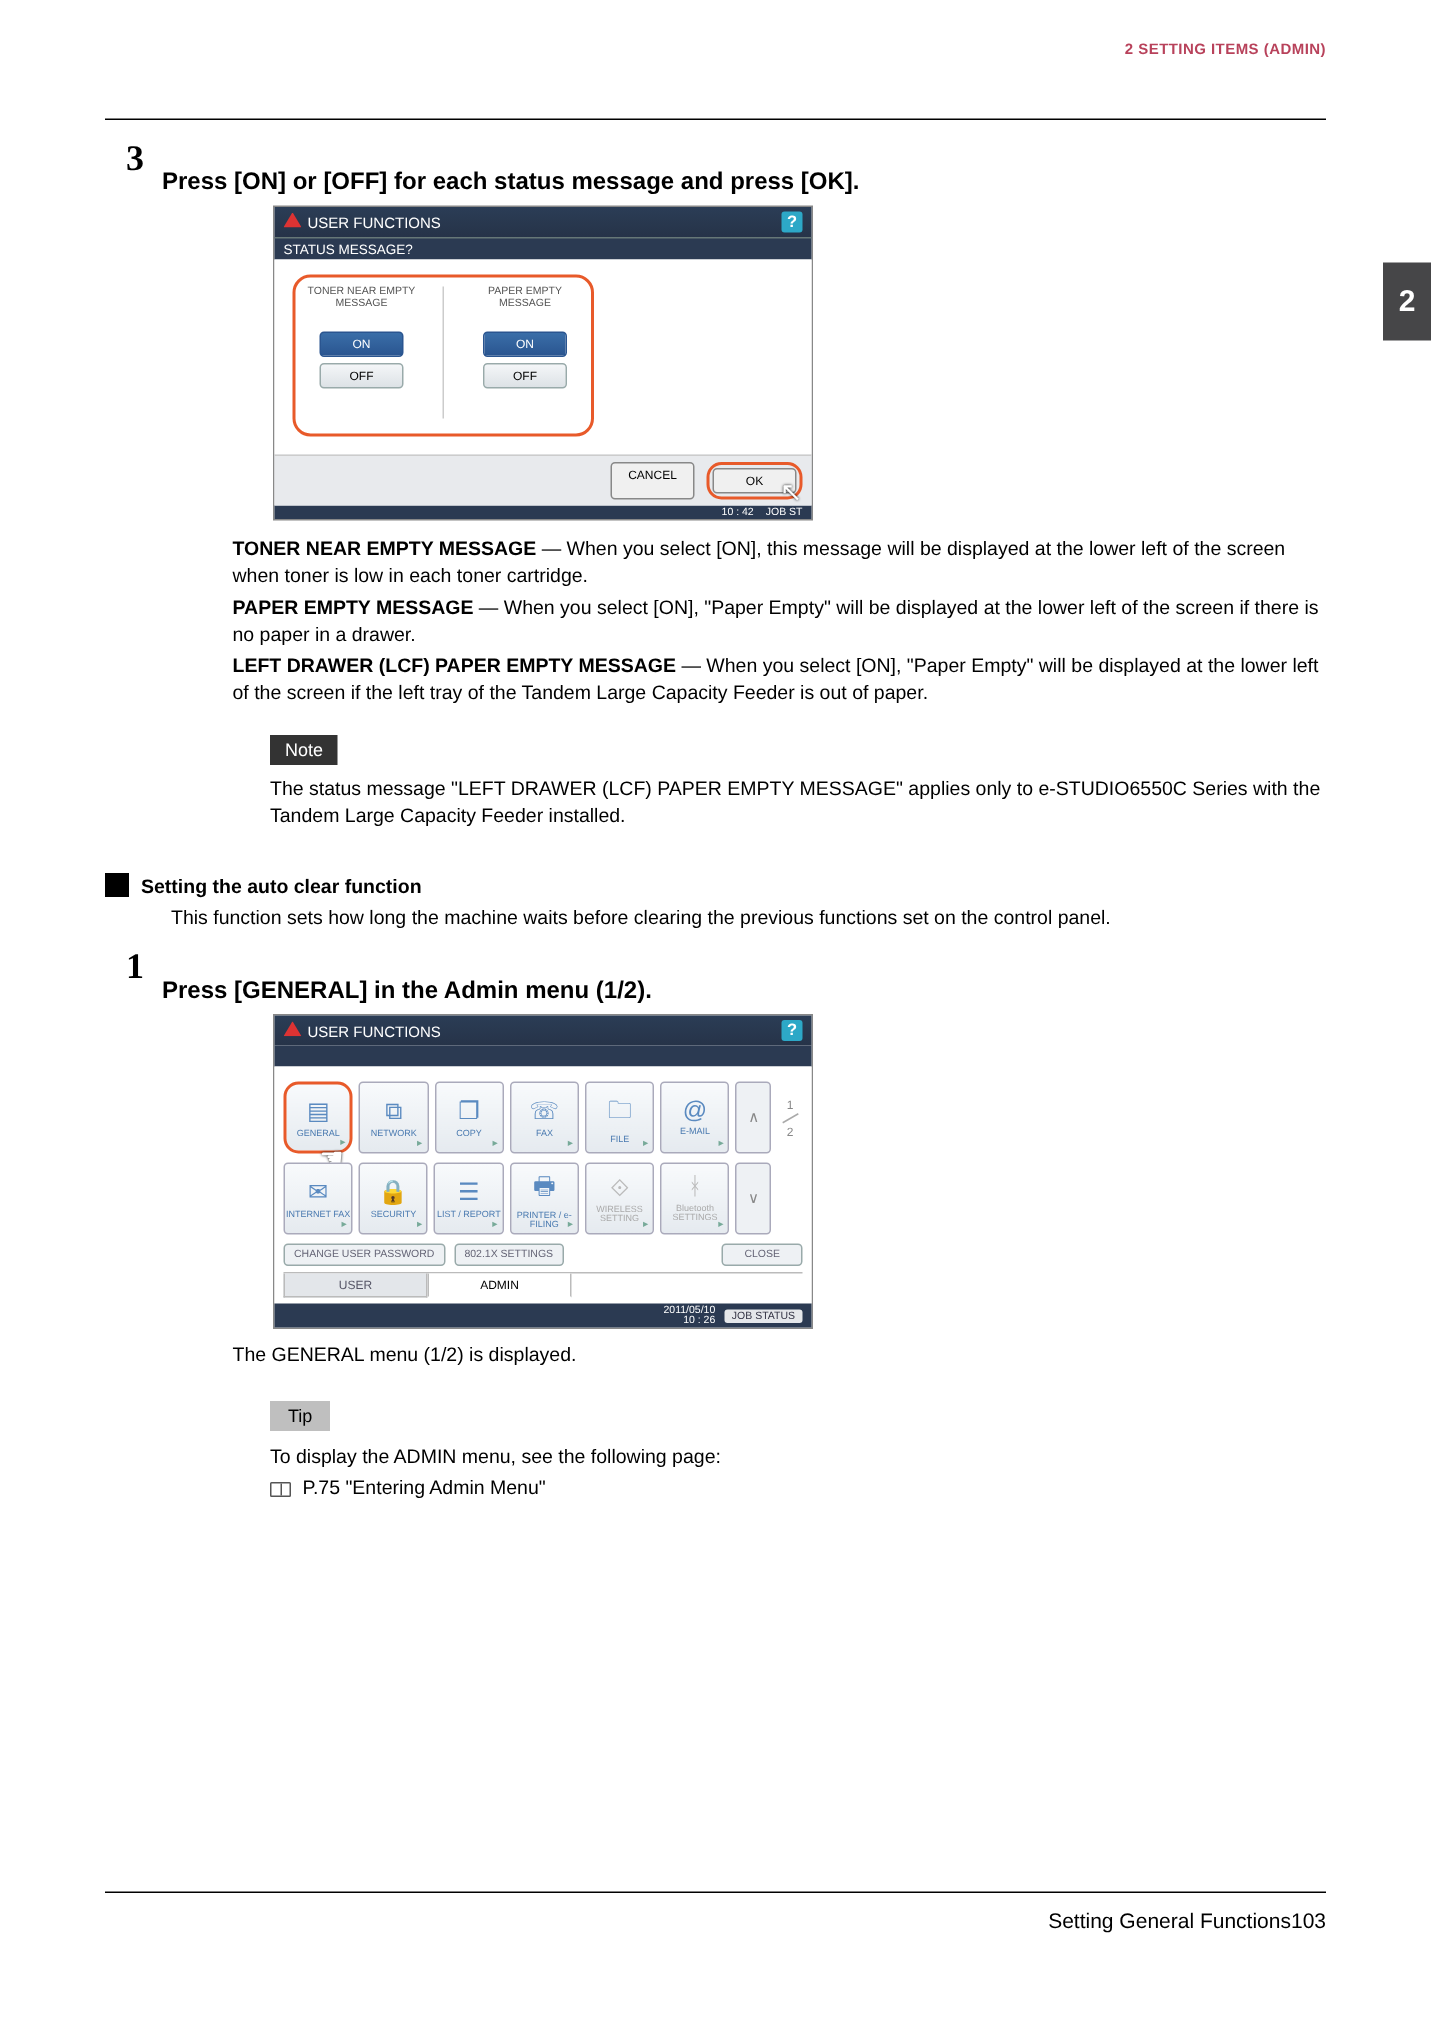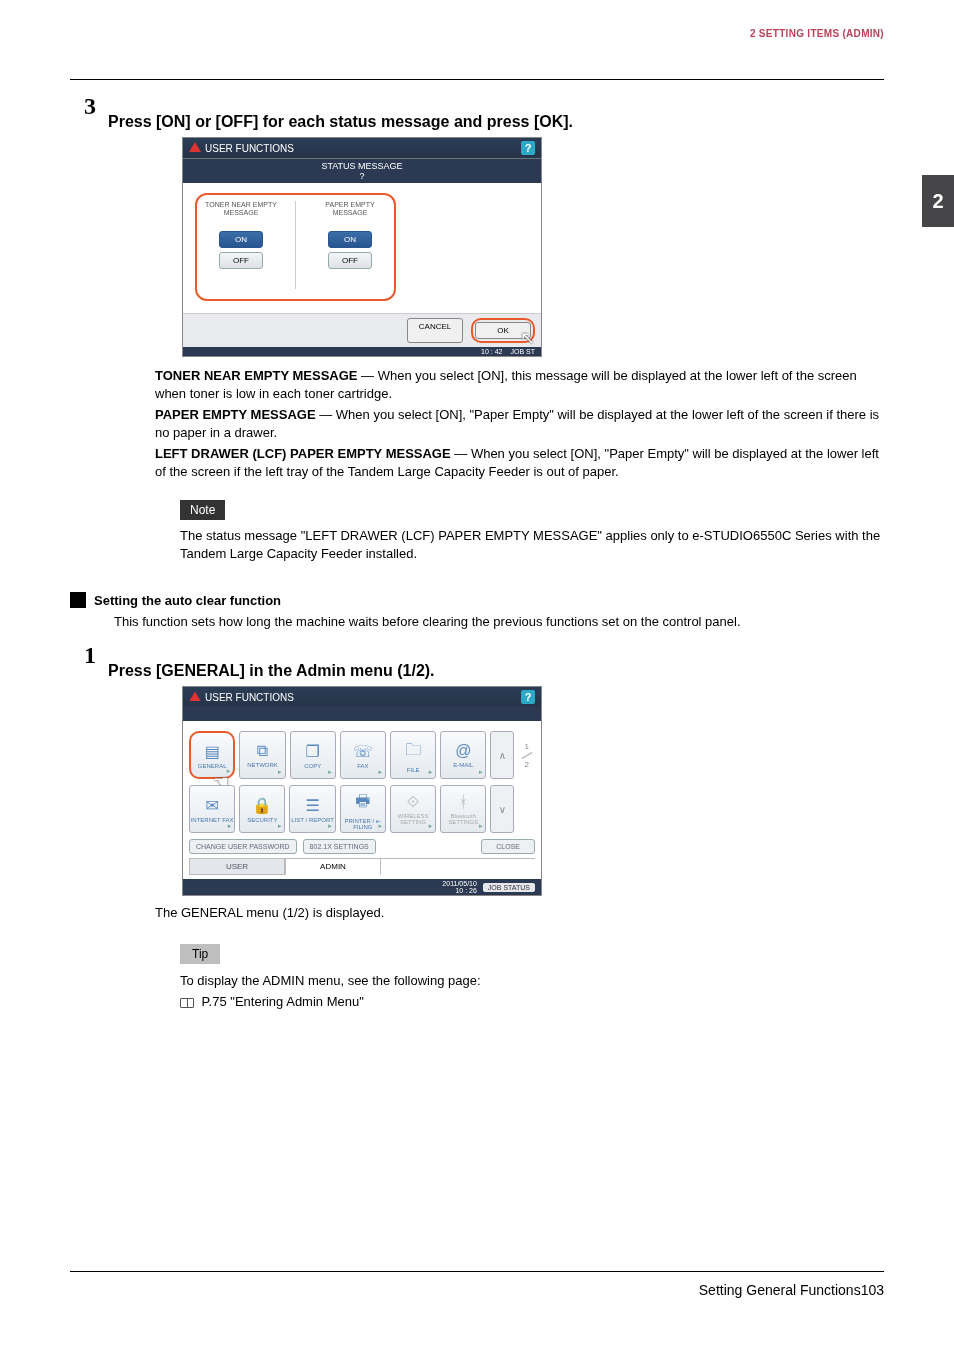--- a/index.html
+++ b/index.html
@@ -64,34 +64,33 @@
       justify-content: space-between;
       align-items: center;
       font-size: 10px;
     }
     .s1-titlebar .q { background:#2da8c7;color:#fff;width:14px;height:14px;display:flex;align-items:center;justify-content:center;border-radius:2px;font-weight:bold;font-size:11px;}
     .s1-icon-red { display:inline-block; width:12px;height:10px;background:#d33;margin-right:4px;clip-path:polygon(0 100%,50% 0,100% 100%);}
     .s1-sub {
       background:#2b3a52;color:#fff;padding:2px 6px;font-size:9px;
       display:flex;align-items:center;
       border-top:1px solid #677;
-      flex-direction:column;
     }
     .s1-body { background:#fff; min-height:130px; padding:10px 12px 4px 12px; position:relative;}
     .s1-highlight {
       border:2px solid #e85a2a;
       border-radius:12px;
       padding:6px 8px 10px 8px;
       display:inline-flex;
       gap:18px;
     }
     .s1-col { display:flex; flex-direction:column; align-items:center; width:72px;}
     .s1-col-label { font-size:7px; color:#555; text-align:center; line-height:1.1; margin-bottom:6px; min-height:22px;}
     .s1-btn {
-      width:44px; padding:3px 0; margin:2px 0; text-align:center;
+      width:56px; padding:3px 0; margin:2px 0; text-align:center;
       border:1px solid #9aa; border-radius:3px; font-size:8px;
       background:linear-gradient(#f4f6f8,#dde2e6);
     }
     .s1-btn.on { background:linear-gradient(#3a6ea8,#2a5590); color:#fff; border-color:#2a5590;}
     .s1-col-div { border-left:1px solid #ccc; height:88px; }
     .s1-footer {
       display:flex; justify-content:flex-end; gap:8px; padding:4px 6px;
       border-top:1px solid #ccc; background:#e8eaed; position:relative;
     }
     .s1-footer .btn { width:56px;padding:3px 0;text-align:center;border:1px solid #888;border-radius:3px;font-size:8px;background:#f0f0f0;}

